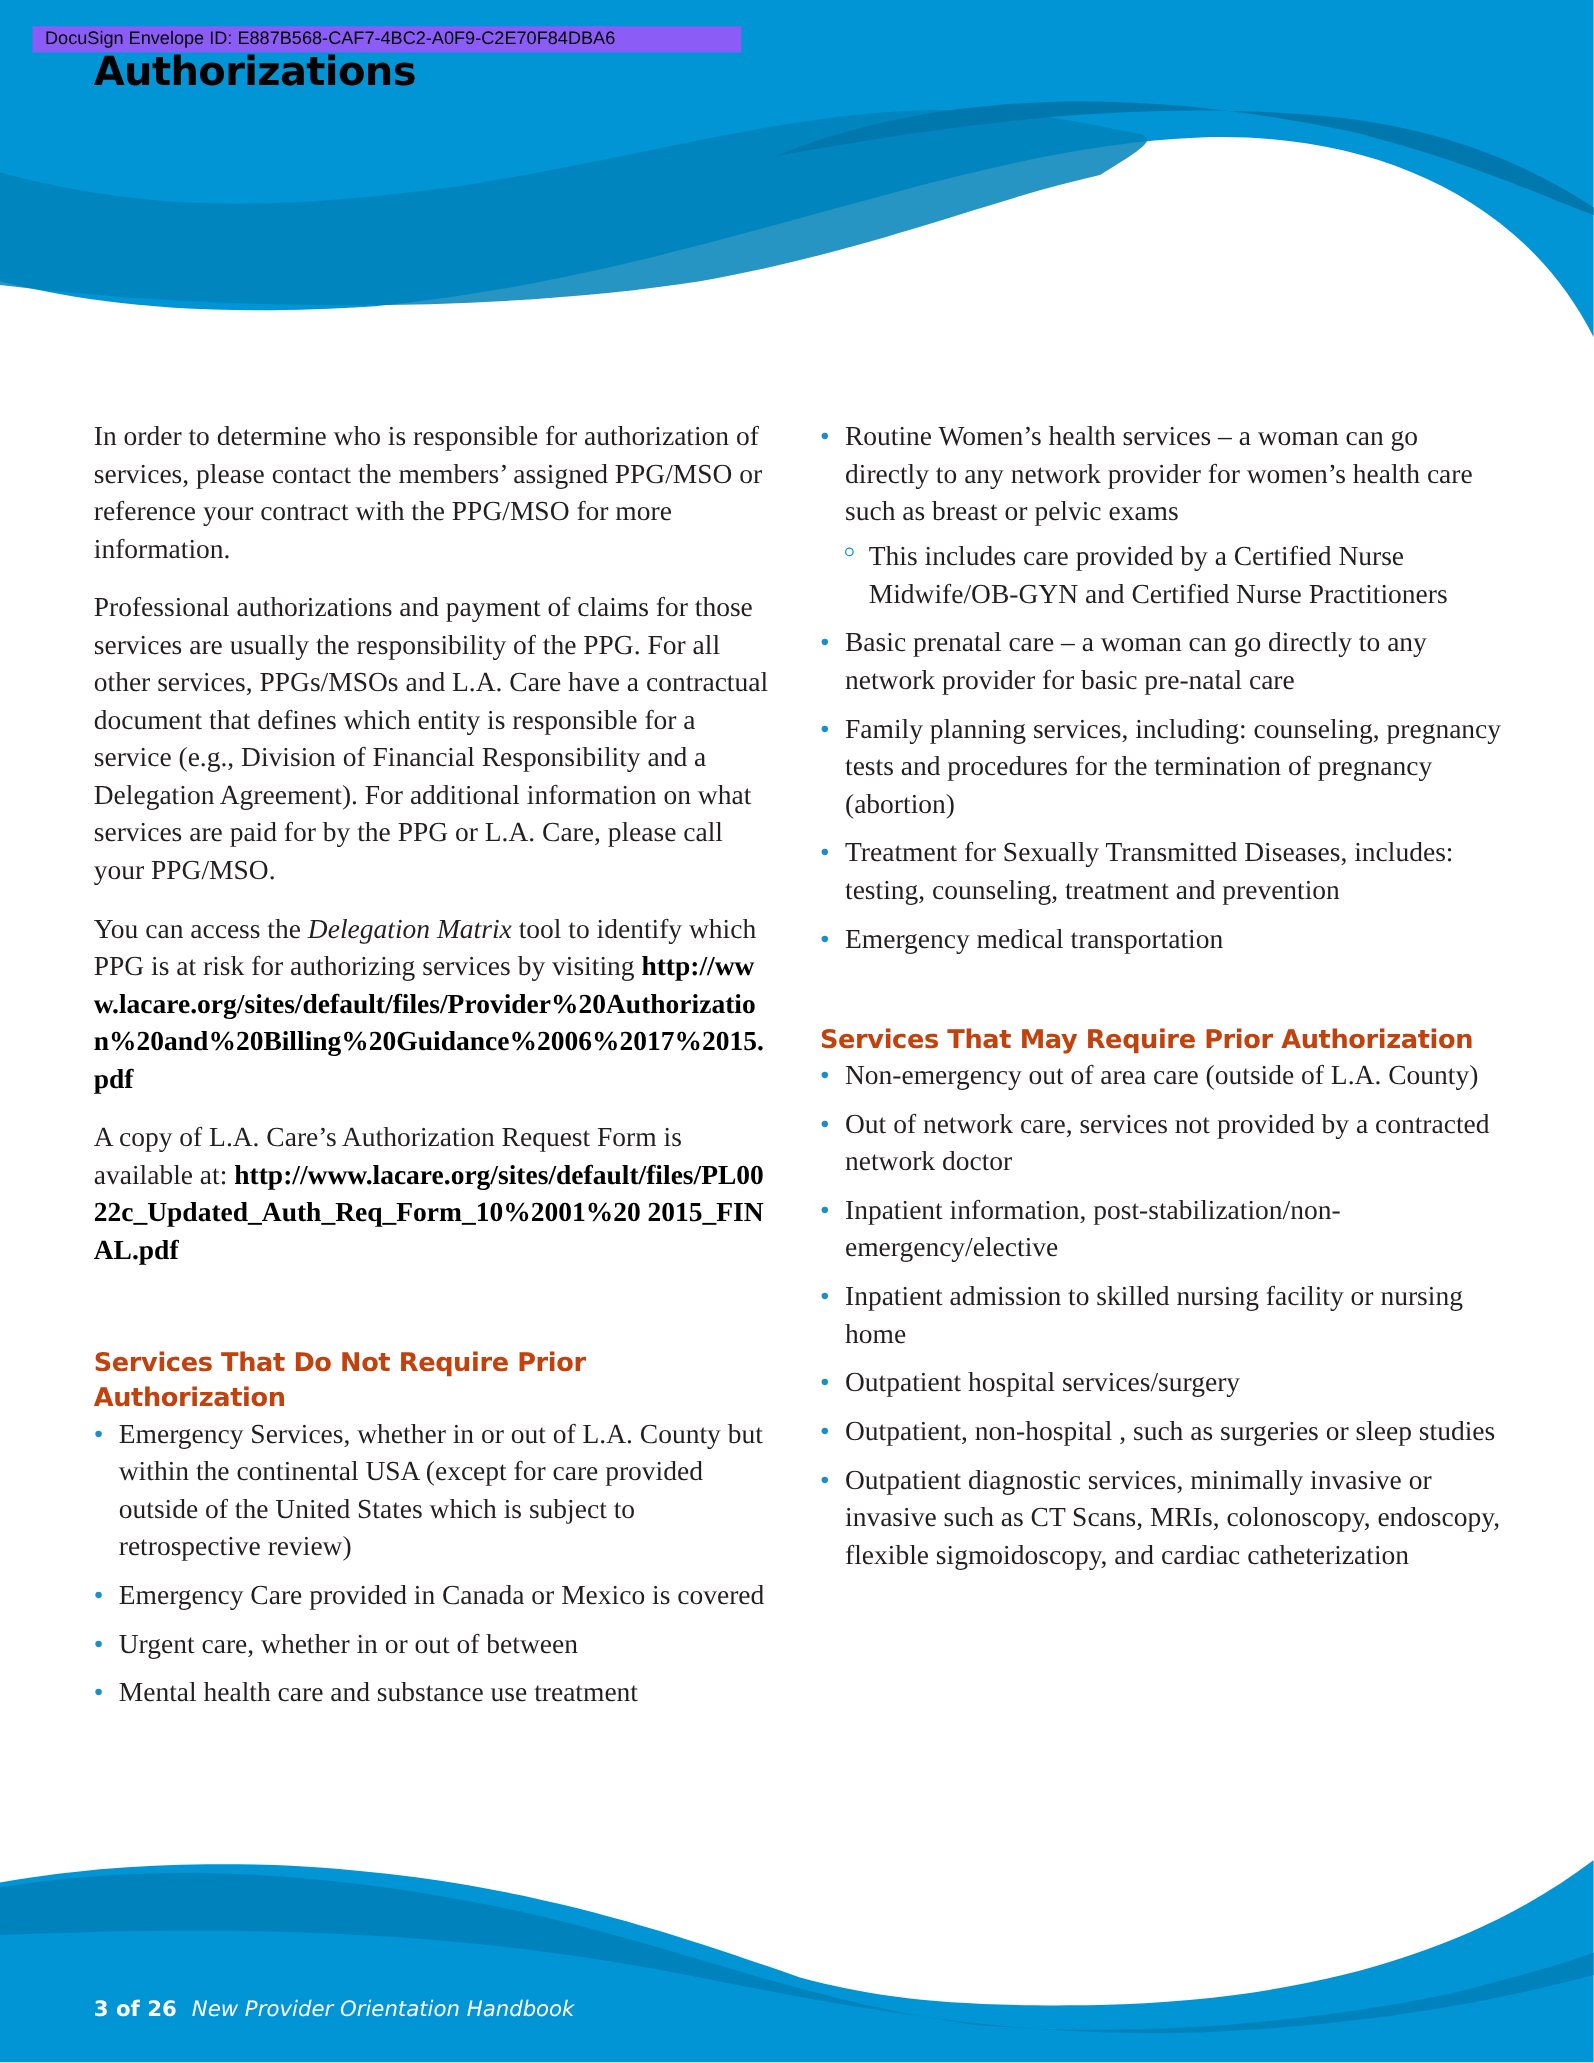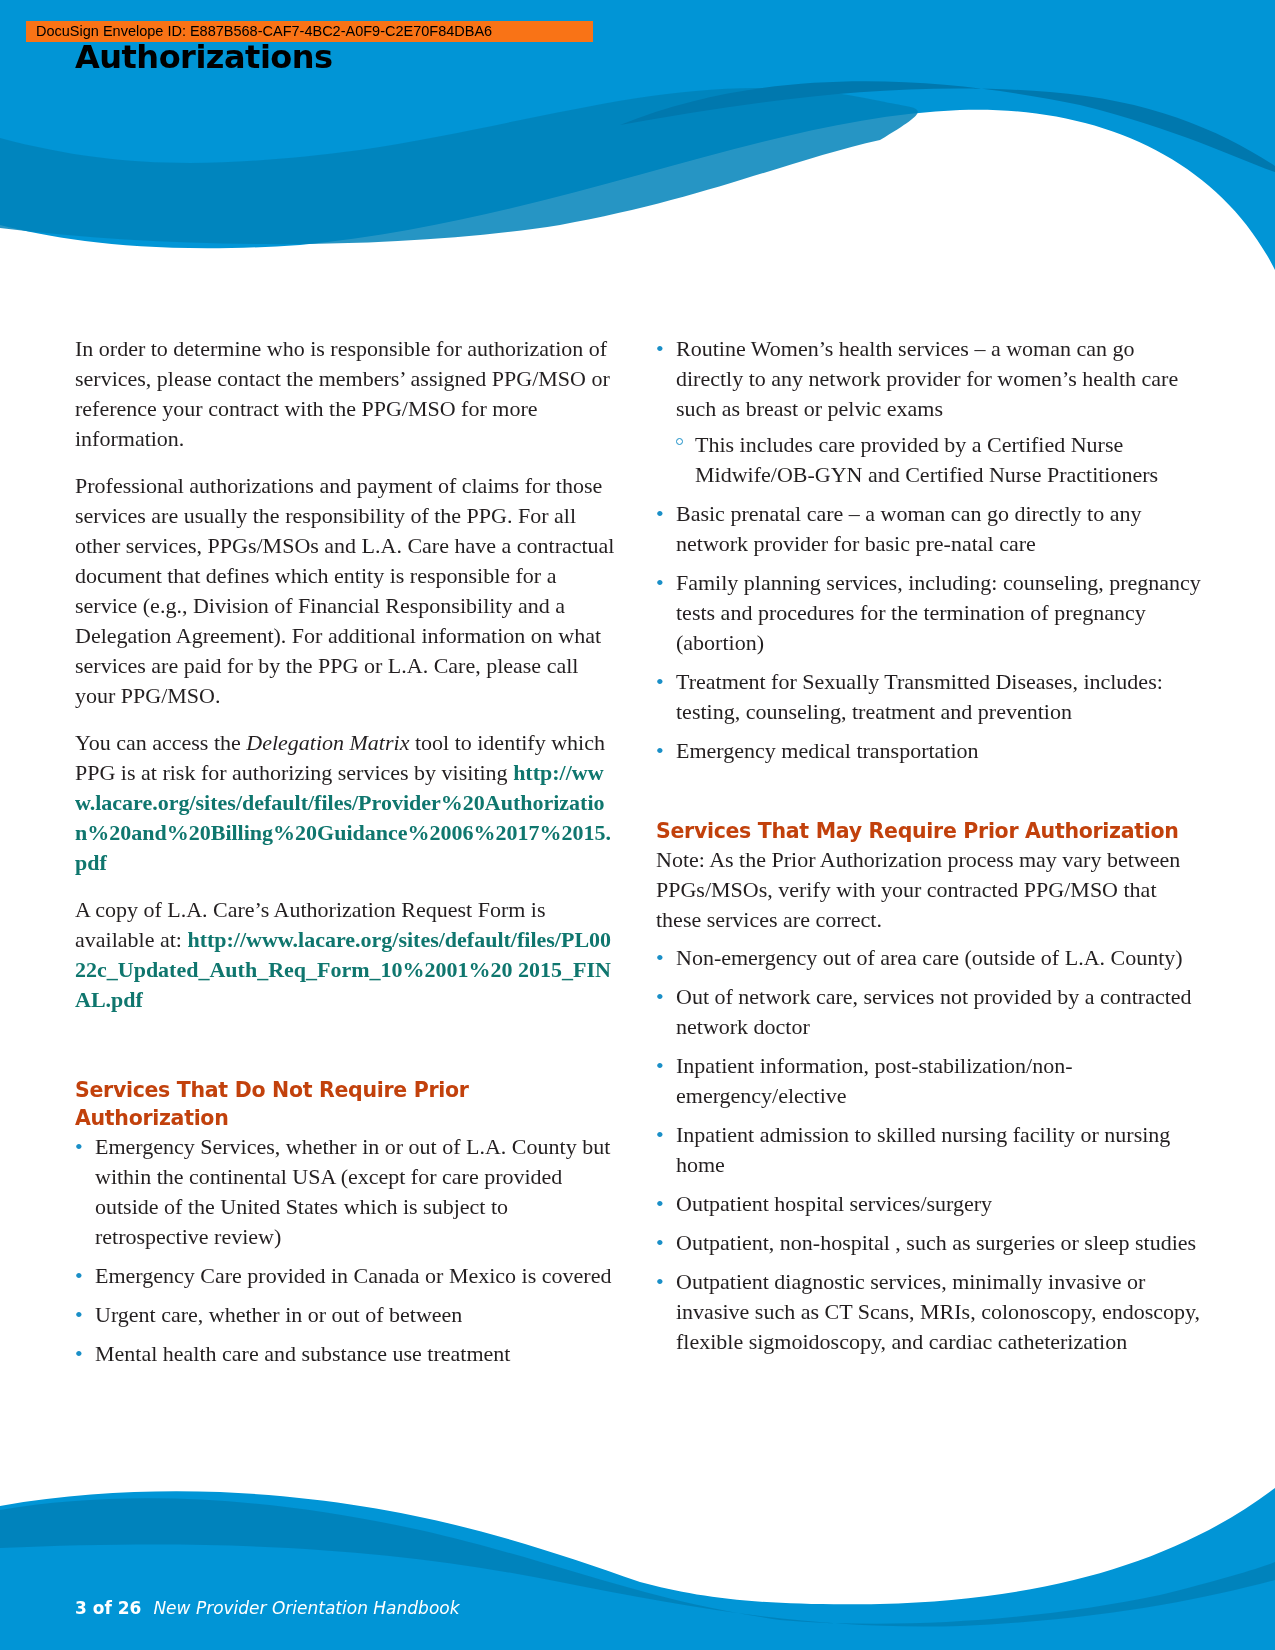--- a/index.html
+++ b/index.html
@@ -6,36 +6,36 @@
   body {
     width: 1275px; height: 1650px; position: relative; overflow: hidden;
     background: #ffffff;
     font-family: "Liberation Serif", "DejaVu Serif", serif;
     color: #231f20;
   }
   .header-bg { position: absolute; left: 0; top: 0; width: 1275px; height: 280px; }
   .footer-bg { position: absolute; left: 0; top: 1470px; width: 1275px; height: 180px; }
   .envelope {
     position: absolute; left: 26px; top: 21px; width: 567px; height: 21px;
-    background: #f97316; font-family: "Liberation Sans", "DejaVu Sans", sans-serif;
+    background: #8b5cf6; font-family: "Liberation Sans", "DejaVu Sans", sans-serif;
     font-size: 14.5px; line-height: 21px; padding-left: 10px; box-sizing: border-box;
     color: #000;
   }
   .page-title {
     position: absolute; left: 75px; top: 38px; margin: 0;
     font-family: "DejaVu Sans", "Liberation Sans", sans-serif;
     font-weight: bold; font-size: 32px; color: #000000; letter-spacing: -0.5px;
   }
   .col { position: absolute; top: 334px; }
   .col-left { left: 75px; width: 545px; }
   .col-right { left: 656px; width: 550px; top: 334px; }
   p.body {
     margin: 0 0 17px 0; font-size: 22px; line-height: 30px;
   }
-  a.link { color: #0f766e; font-weight: bold; text-decoration: none; word-break: break-all; }
+  a.link { color: #000000; font-weight: bold; text-decoration: none; word-break: break-all; }
   h2.section {
     font-family: "DejaVu Sans", "Liberation Sans", sans-serif; font-weight: bold;
     font-size: 20.5px; margin: 0; line-height: 28px; color: #c2410c; letter-spacing: -0.3px;
   }
   ul.bullets { list-style: none; margin: 0; padding: 0; }
   ul.bullets > li {
     position: relative; padding-left: 20px; font-size: 22px; line-height: 30px; margin-bottom: 9px;
   }
   ul.bullets > li .dot {
     position: absolute; left: 0; top: 0; color: #1a8fc7; font-size: 22px;
@@ -94,21 +94,20 @@
       </ul>
     </li>
     <li><span class="dot">•</span><span>Basic prenatal care – a woman can go directly to any network provider for basic pre-natal care</span></li>
     <li><span class="dot">•</span><span>Family planning services, including: counseling, pregnancy tests and procedures for the termination of pregnancy (abortion)</span></li>
     <li><span class="dot">•</span><span>Treatment for Sexually Transmitted Diseases, includes: testing, counseling, treatment and prevention</span></li>
     <li><span class="dot">•</span><span>Emergency medical transportation</span></li>
   </ul>
 
   <div style="height:42px"></div>
   <h2 class="section">Services That May Require Prior Authorization</h2>
-  <p class="body" style="margin-bottom:8px">Note: As the Prior Authorization process may vary between PPGs/MSOs, verify with your contracted PPG/MSO that these services are correct.</p>
   <ul class="bullets">
     <li><span class="dot">•</span><span>Non-emergency out of area care (outside of L.A. County)</span></li>
     <li><span class="dot">•</span><span>Out of network care, services not provided by a contracted network doctor</span></li>
     <li><span class="dot">•</span><span>Inpatient information, post-stabilization/non-emergency/elective</span></li>
     <li><span class="dot">•</span><span>Inpatient admission to skilled nursing facility or nursing home</span></li>
     <li><span class="dot">•</span><span>Outpatient hospital services/surgery</span></li>
     <li><span class="dot">•</span><span>Outpatient, non-hospital , such as surgeries or sleep studies</span></li>
     <li><span class="dot">•</span><span>Outpatient diagnostic services, minimally invasive or invasive such as CT Scans, MRIs, colonoscopy, endoscopy, flexible sigmoidoscopy, and cardiac catheterization</span></li>
   </ul>
 </div>

